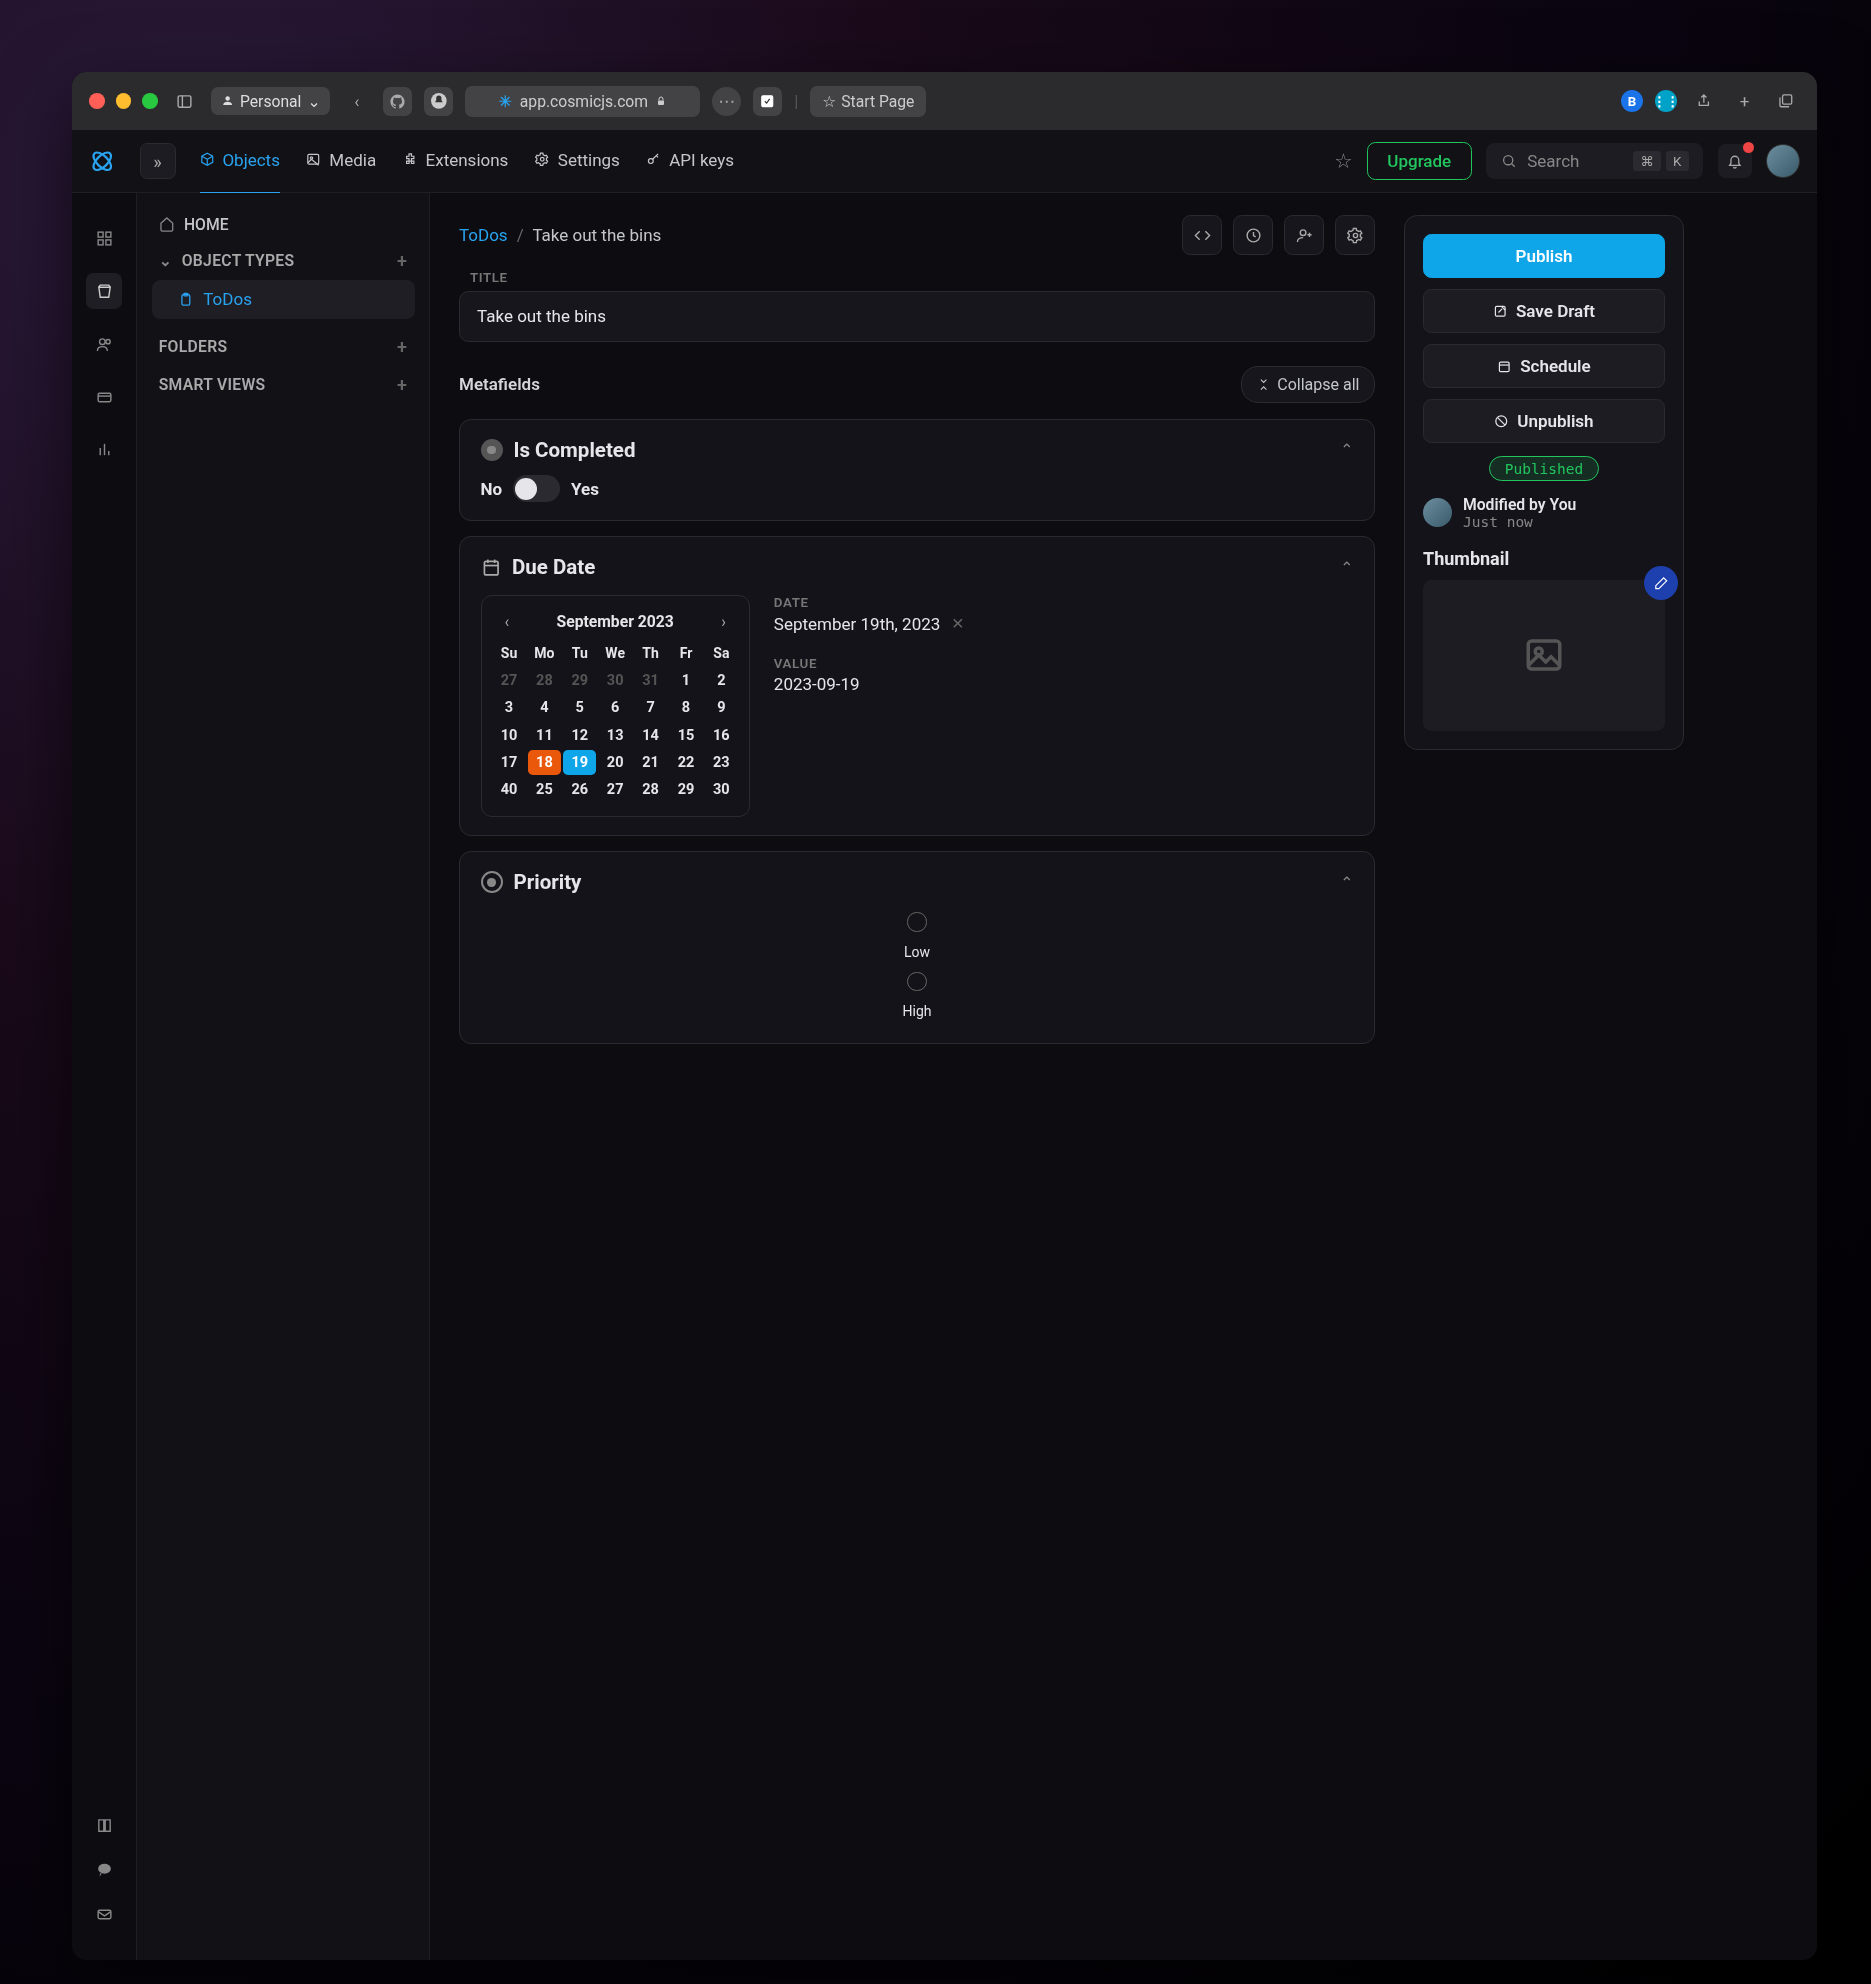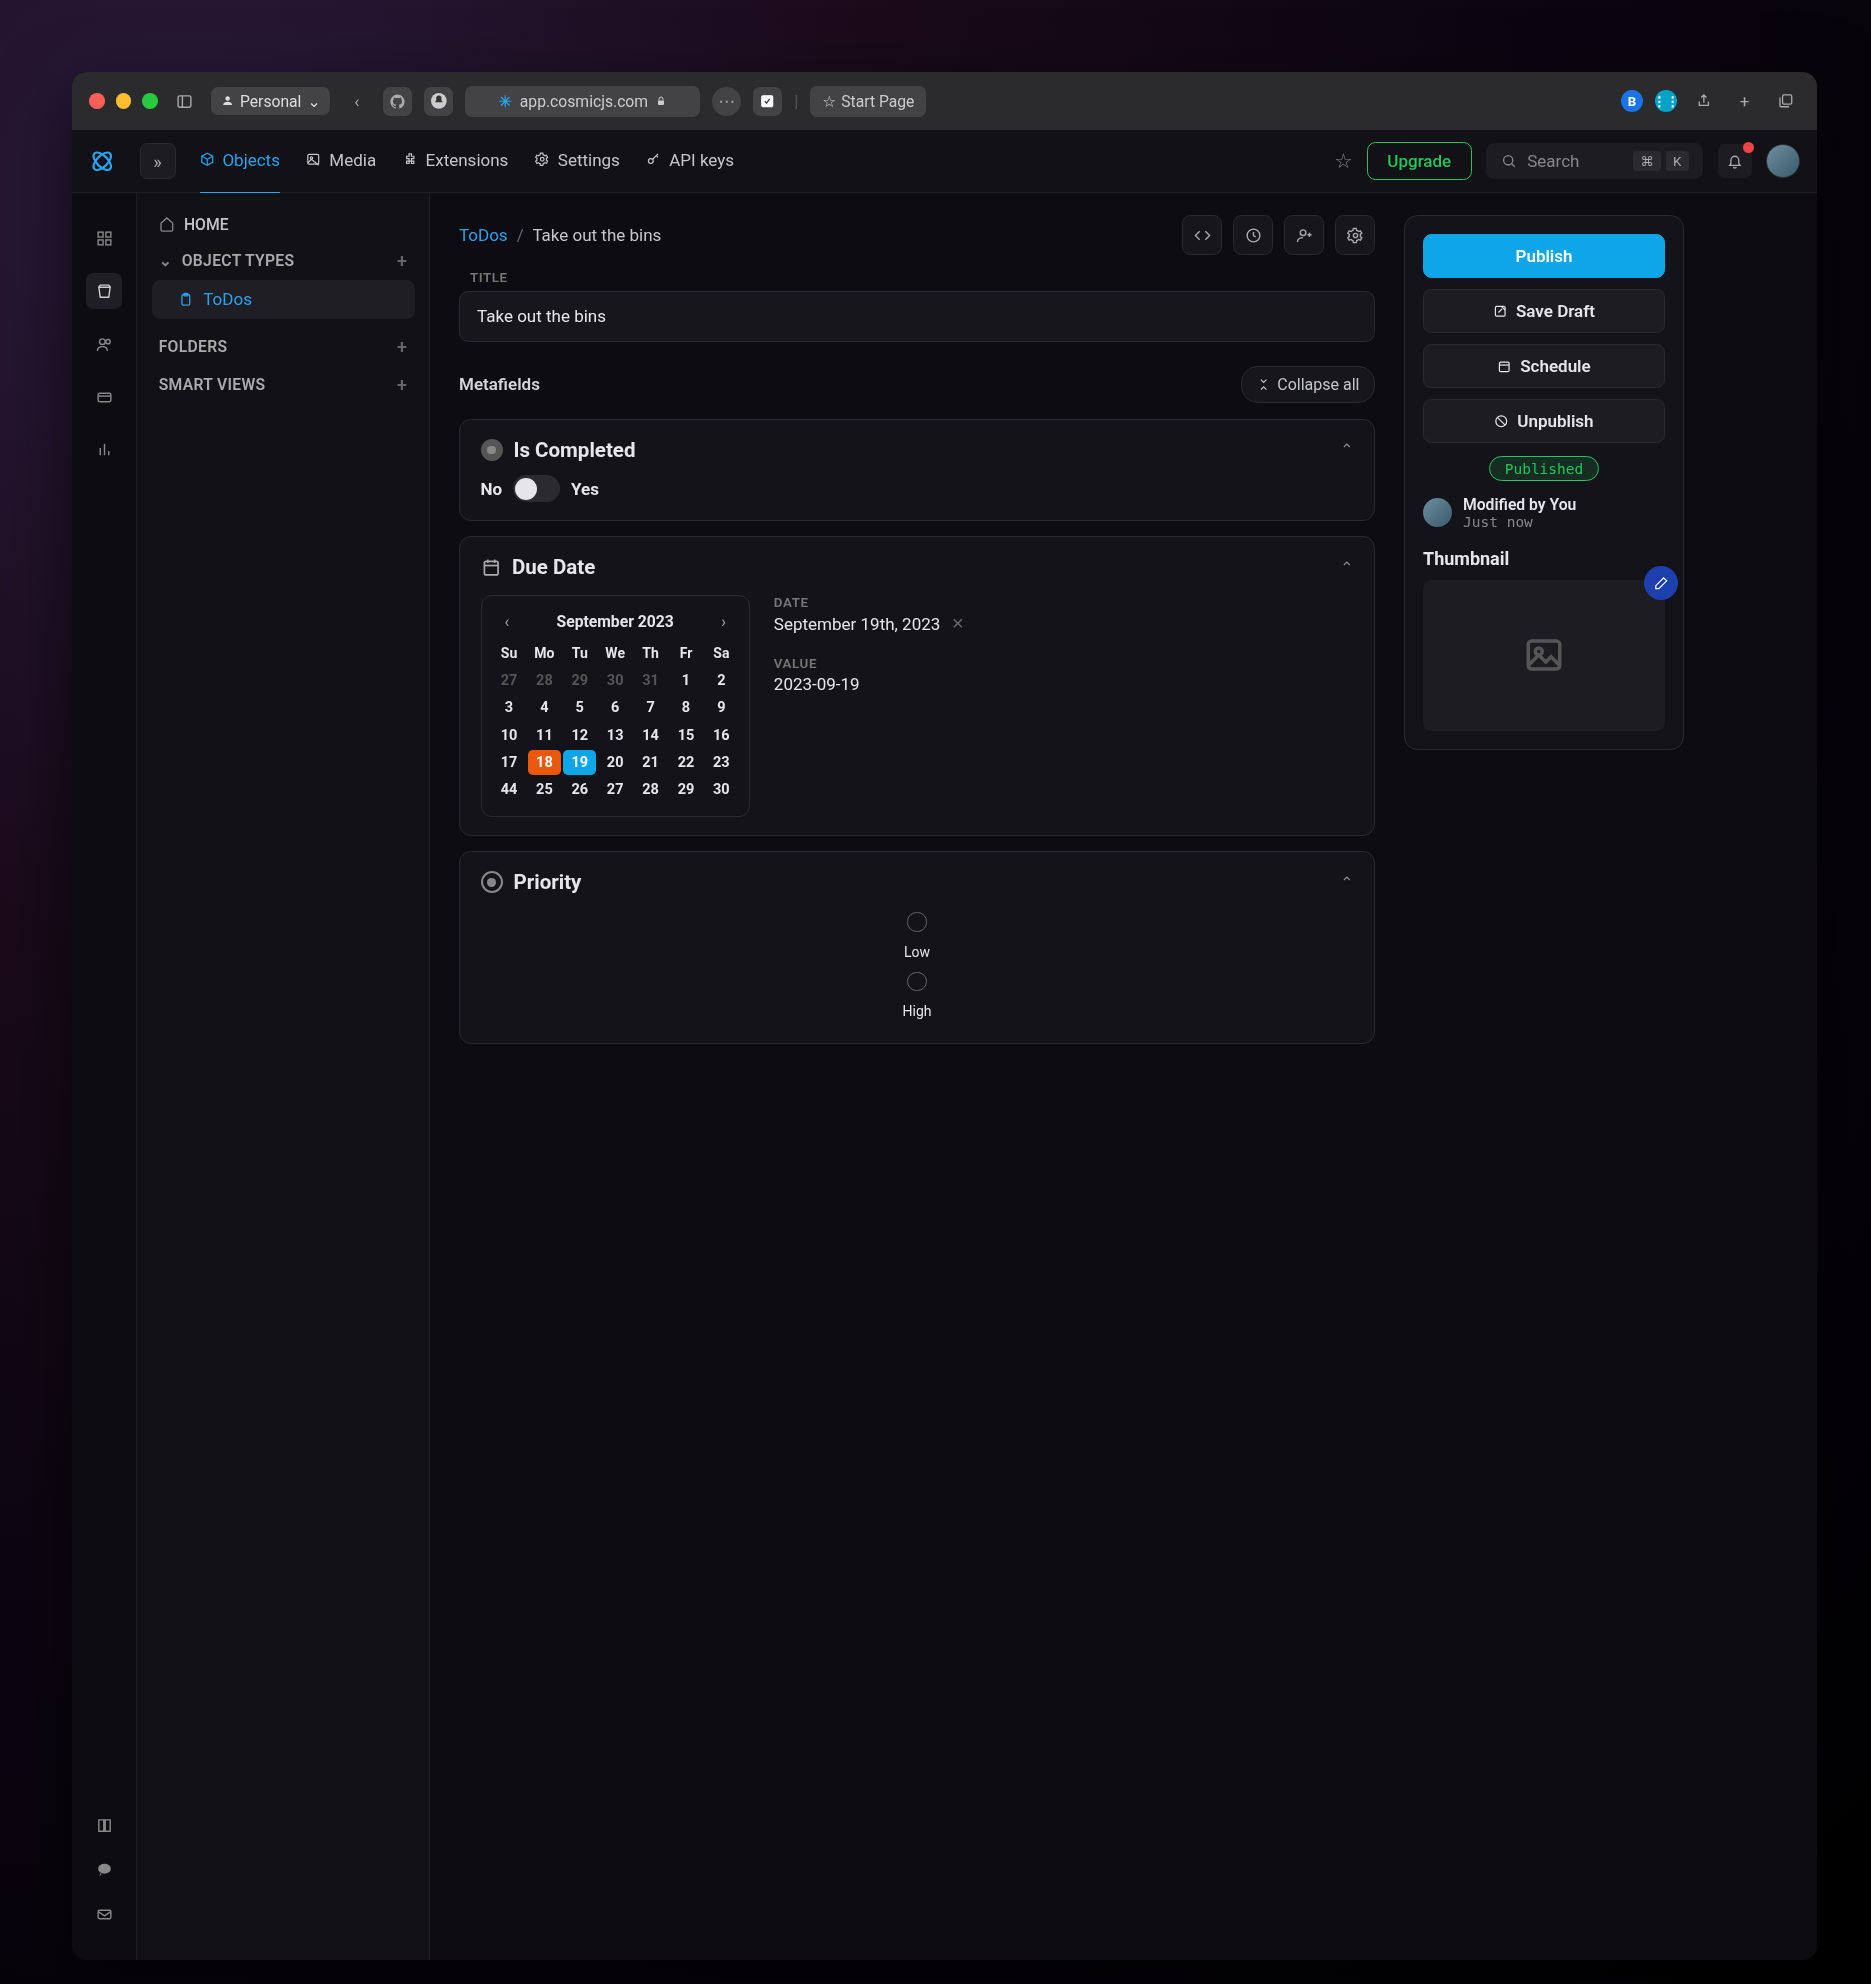--- a/index.html
+++ b/index.html
@@ -691,21 +691,21 @@
                     <div class="cal-cell">14</div>
                     <div class="cal-cell">15</div>
                     <div class="cal-cell">16</div>
                     <div class="cal-cell">17</div>
                     <div class="cal-cell today">18</div>
                     <div class="cal-cell selected">19</div>
                     <div class="cal-cell">20</div>
                     <div class="cal-cell">21</div>
                     <div class="cal-cell">22</div>
                     <div class="cal-cell">23</div>
-                    <div class="cal-cell">44</div>
+                    <div class="cal-cell">40</div>
                     <div class="cal-cell">25</div>
                     <div class="cal-cell">26</div>
                     <div class="cal-cell">27</div>
                     <div class="cal-cell">28</div>
                     <div class="cal-cell">29</div>
                     <div class="cal-cell">30</div>
                   </div>
               </div>
               <div class="date-info">
                 <div class="block">

